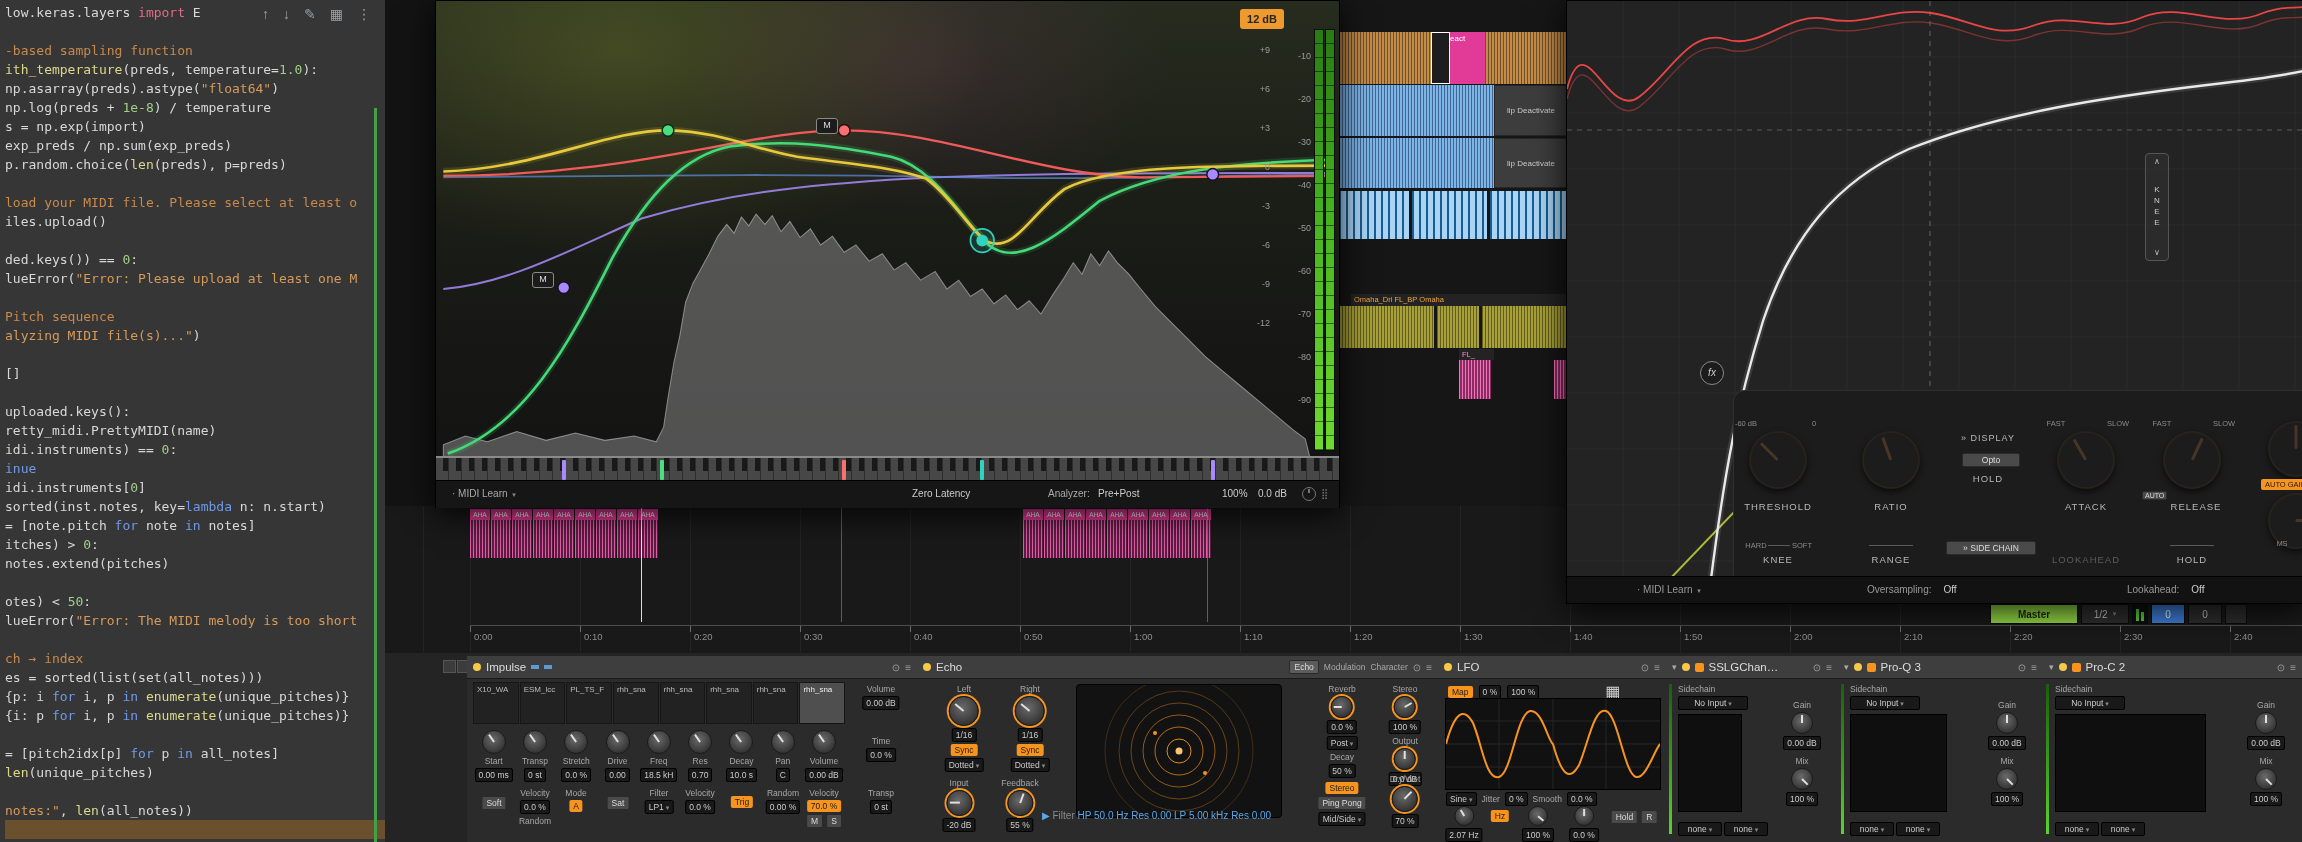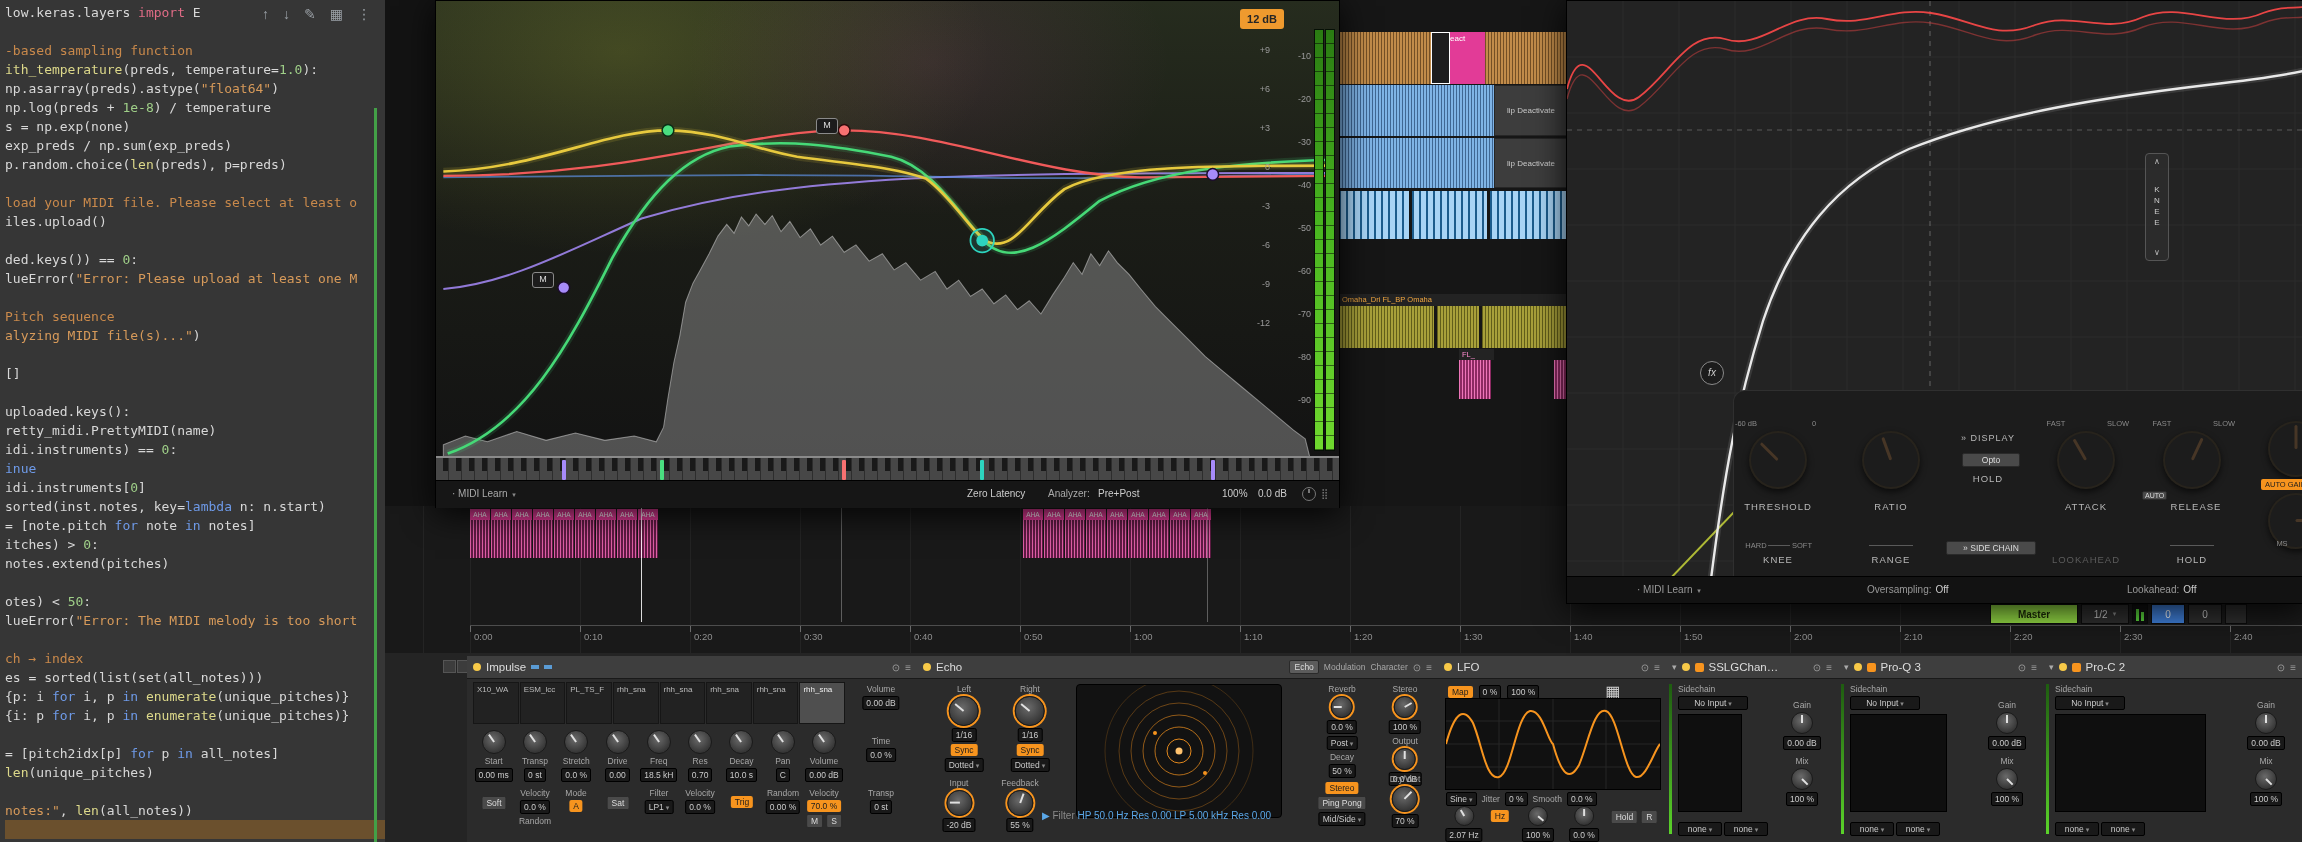--- a/index.html
+++ b/index.html
@@ -76,21 +76,21 @@
   #knee-slider{position:absolute;left:578px;top:152px;width:22px;height:100px;background:rgba(45,45,45,.92);
                border:1px solid #555;border-radius:4px;display:flex;flex-direction:column;align-items:center;
                justify-content:space-between;padding:3px 0;color:#bbb;}
   #knee-slider .vtext{writing-mode:vertical-rl;text-orientation:upright;font-size:8px;letter-spacing:2px;color:#ccc;}
   #fx-badge{position:absolute;left:133px;top:360px;width:22px;height:22px;border:1px solid #8a8a8a;border-radius:50%;
             background:#1c1c1c;color:#ccc;font-size:10px;font-style:italic;text-align:center;line-height:21px;}
   .hline{position:absolute;height:1px;background:#5a5a5a;}
   #comp-footer{position:absolute;left:0;top:575px;width:736px;height:27px;background:#121212;border-top:1px solid #000;
                font-size:10px;color:#999;}
   #comp-footer .itm{position:absolute;top:7px;}
-  .off-val{color:#ccc;margin-left:4px;}
+  .off-val{color:#ccc;margin-left:12px;}
 
   
   #arrange-strip{left:385px;top:506px;width:1917px;height:147px;z-index:10;background:#191919;overflow:hidden;
      background-image:repeating-linear-gradient(90deg,#242424 0 1px,transparent 1px 110px);
      background-position:85px 0;}
   .aha-group{position:absolute;top:3px;height:49px;display:flex;gap:1px;}
   .aha-clip{width:20px;display:flex;flex-direction:column;}
   .aha-head{height:11px;background:#e23b97;color:#fff;font-size:6.5px;text-align:center;line-height:11px;overflow:hidden;}
   .aha-body{flex:1;background:repeating-linear-gradient(90deg,rgba(255,110,190,.8) 0 1px,transparent 1px 3px),#5e1b43;}
   .playline{position:absolute;top:0;height:116px;width:1px;background:#fff;}
@@ -666,21 +666,21 @@
         <span>▦</span>
         <span>⋮</span>
       </div>
     <div id="code-lines">
         <div class="code-line"><span class="tk-pl">low.keras.layers </span><span class="tk-imp">import</span><span class="tk-pl"> E</span></div>
         <div class="code-line"></div>
         <div class="code-line"><span class="tk-com">-based sampling function</span></div>
         <div class="code-line"><span class="tk-fn">ith_temperature</span><span class="tk-pl">(preds, temperature=</span><span class="tk-num">1.0</span><span class="tk-pl">):</span></div>
         <div class="code-line"><span class="tk-pl">np.asarray(preds).astype(</span><span class="tk-str">"float64"</span><span class="tk-pl">)</span></div>
         <div class="code-line"><span class="tk-pl">np.log(preds + </span><span class="tk-num">1e-8</span><span class="tk-pl">) / temperature</span></div>
-        <div class="code-line"><span class="tk-pl">s = np.exp(none)</span></div>
+        <div class="code-line"><span class="tk-pl">s = np.exp(import)</span></div>
         <div class="code-line"><span class="tk-pl">exp_preds / np.sum(exp_preds)</span></div>
         <div class="code-line"><span class="tk-pl">p.random.choice(</span><span class="tk-fn">len</span><span class="tk-pl">(preds), p=preds)</span></div>
         <div class="code-line"></div>
         <div class="code-line"><span class="tk-com">load your MIDI file. Please select at least o</span></div>
         <div class="code-line"><span class="tk-pl">iles.upload()</span></div>
         <div class="code-line"></div>
         <div class="code-line"><span class="tk-pl">ded.keys()) == </span><span class="tk-num">0</span><span class="tk-pl">:</span></div>
         <div class="code-line"><span class="tk-pl">lueError(</span><span class="tk-str">"Error: Please upload at least one M</span></div>
         <div class="code-line"></div>
         <div class="code-line"><span class="tk-com">Pitch sequence</span></div>
@@ -784,21 +784,21 @@
     <div id="eq-piano">
       <div class="pmark" style="left:126px;background:#a78bfa;"></div>
       <div class="pmark" style="left:224px;background:#4ade80;"></div>
       <div class="pmark" style="left:406px;background:#f87171;"></div>
       <div class="pmark" style="left:544px;background:#2dd4bf;"></div>
       <div class="pmark" style="left:775px;background:#a78bfa;"></div>
     </div>
 
     <div id="eq-toolbar">
       <span class="itm" style="left:16px;">·&nbsp;<span>MIDI Learn</span>&nbsp;<span class="caret">▾</span></span>
-      <span class="itm" style="left:531px;color:#ccc;">Zero Latency</span>
+      <span class="itm" style="left:476px;color:#ccc;">Zero Latency</span>
       <span class="itm" style="left:612px;">Analyzer:</span>
       <span class="itm" style="left:662px;color:#ccc;">Pre+Post</span>
       <span class="itm" style="left:786px;color:#ccc;">100%</span>
       <span class="itm" style="left:822px;color:#ccc;">0.0 dB</span>
       <span class="itm mini-knob-icon" style="left:866px;top:6px;"></span>
       <span class="itm" style="left:885px;color:#777;">⣿</span>
     </div>
   </div>
 
   <div id="clips-col" class="abs">
@@ -819,21 +819,21 @@
       <div class="deact-btn" style="left:155px;top:0;bottom:0;width:72px;">
           <span>lip Deactivate</span>
         </div>
     </div>
     <div class="crow" style="top:191px;height:48px;">
       <div class="clipseg wave-m" style="left:0;width:70px;"></div>
       <div class="clipseg wave-m" style="left:73px;width:75px;"></div>
       <div class="clipseg wave-m" style="left:151px;width:76px;"></div>
     </div>
     <div class="crow" style="top:294px;height:54px;">
-      <div class="cname" style="left:0;top:0;width:227px;height:12px;">Omaha_Dri  FL_BP  Omaha</div>
+      <div class="cname" style="left:12px;top:0;width:227px;height:12px;">Omaha_Dri  FL_BP  Omaha</div>
       <div class="clipseg wave-y" style="left:0;top:12px;width:95px;"></div>
       <div class="clipseg wave-y" style="left:98px;top:12px;width:42px;"></div>
       <div class="clipseg wave-y" style="left:143px;top:12px;width:84px;"></div>
     </div>
     <div class="crow" style="top:349px;height:50px;">
       <div class="cname" style="left:120px;top:0;width:32px;height:11px;color:#ff8ccf;">FL_</div>
       <div class="clipseg wave-p" style="left:120px;top:11px;width:32px;"></div>
       <div class="clipseg wave-p" style="left:215px;top:11px;width:12px;"></div>
     </div>
   </div>

